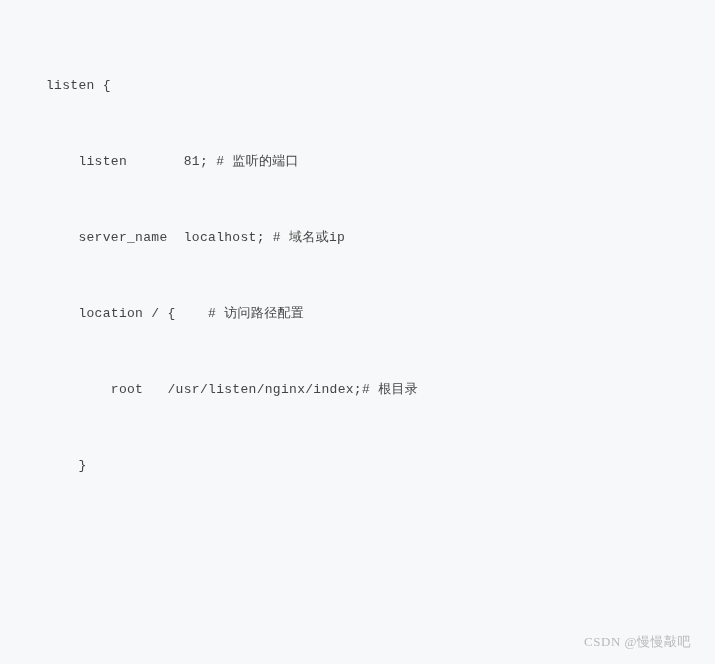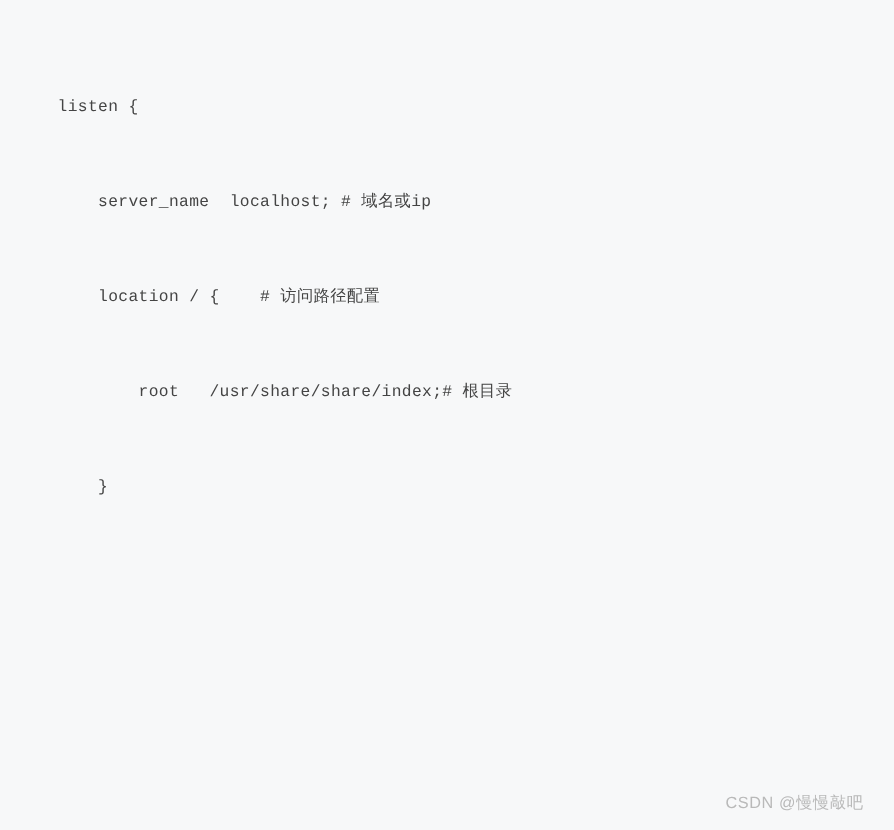--- a/index.html
+++ b/index.html
@@ -14,34 +14,35 @@
     position: relative;
   }
   .code-block {
     padding: 22px 0 0 46px;
     white-space: pre;
   }
   .watermark {
     position: absolute;
     right: 24px;
     bottom: 10px;
-    font-family: Liberation Sans, sans-serif;
+    font-family: Liberation Serif, serif;
     font-size: 13px;
     color: #b9b9b9;
     letter-spacing: 0.5px;
   }
 </style>
 </head>
 <body>
 
 <div class="code-block">
   <div>listen {</div>
+  <div>    listen       81; # 监听的端口</div>
   <div>    server_name  localhost; # 域名或ip</div>
   <div>    location / {    # 访问路径配置</div>
-  <div>        root   /usr/share/share/index;# 根目录</div>
+  <div>        root   /usr/listen/nginx/index;# 根目录</div>
   <div>    }</div>
   
   
   
   
   
   
   
   
   

